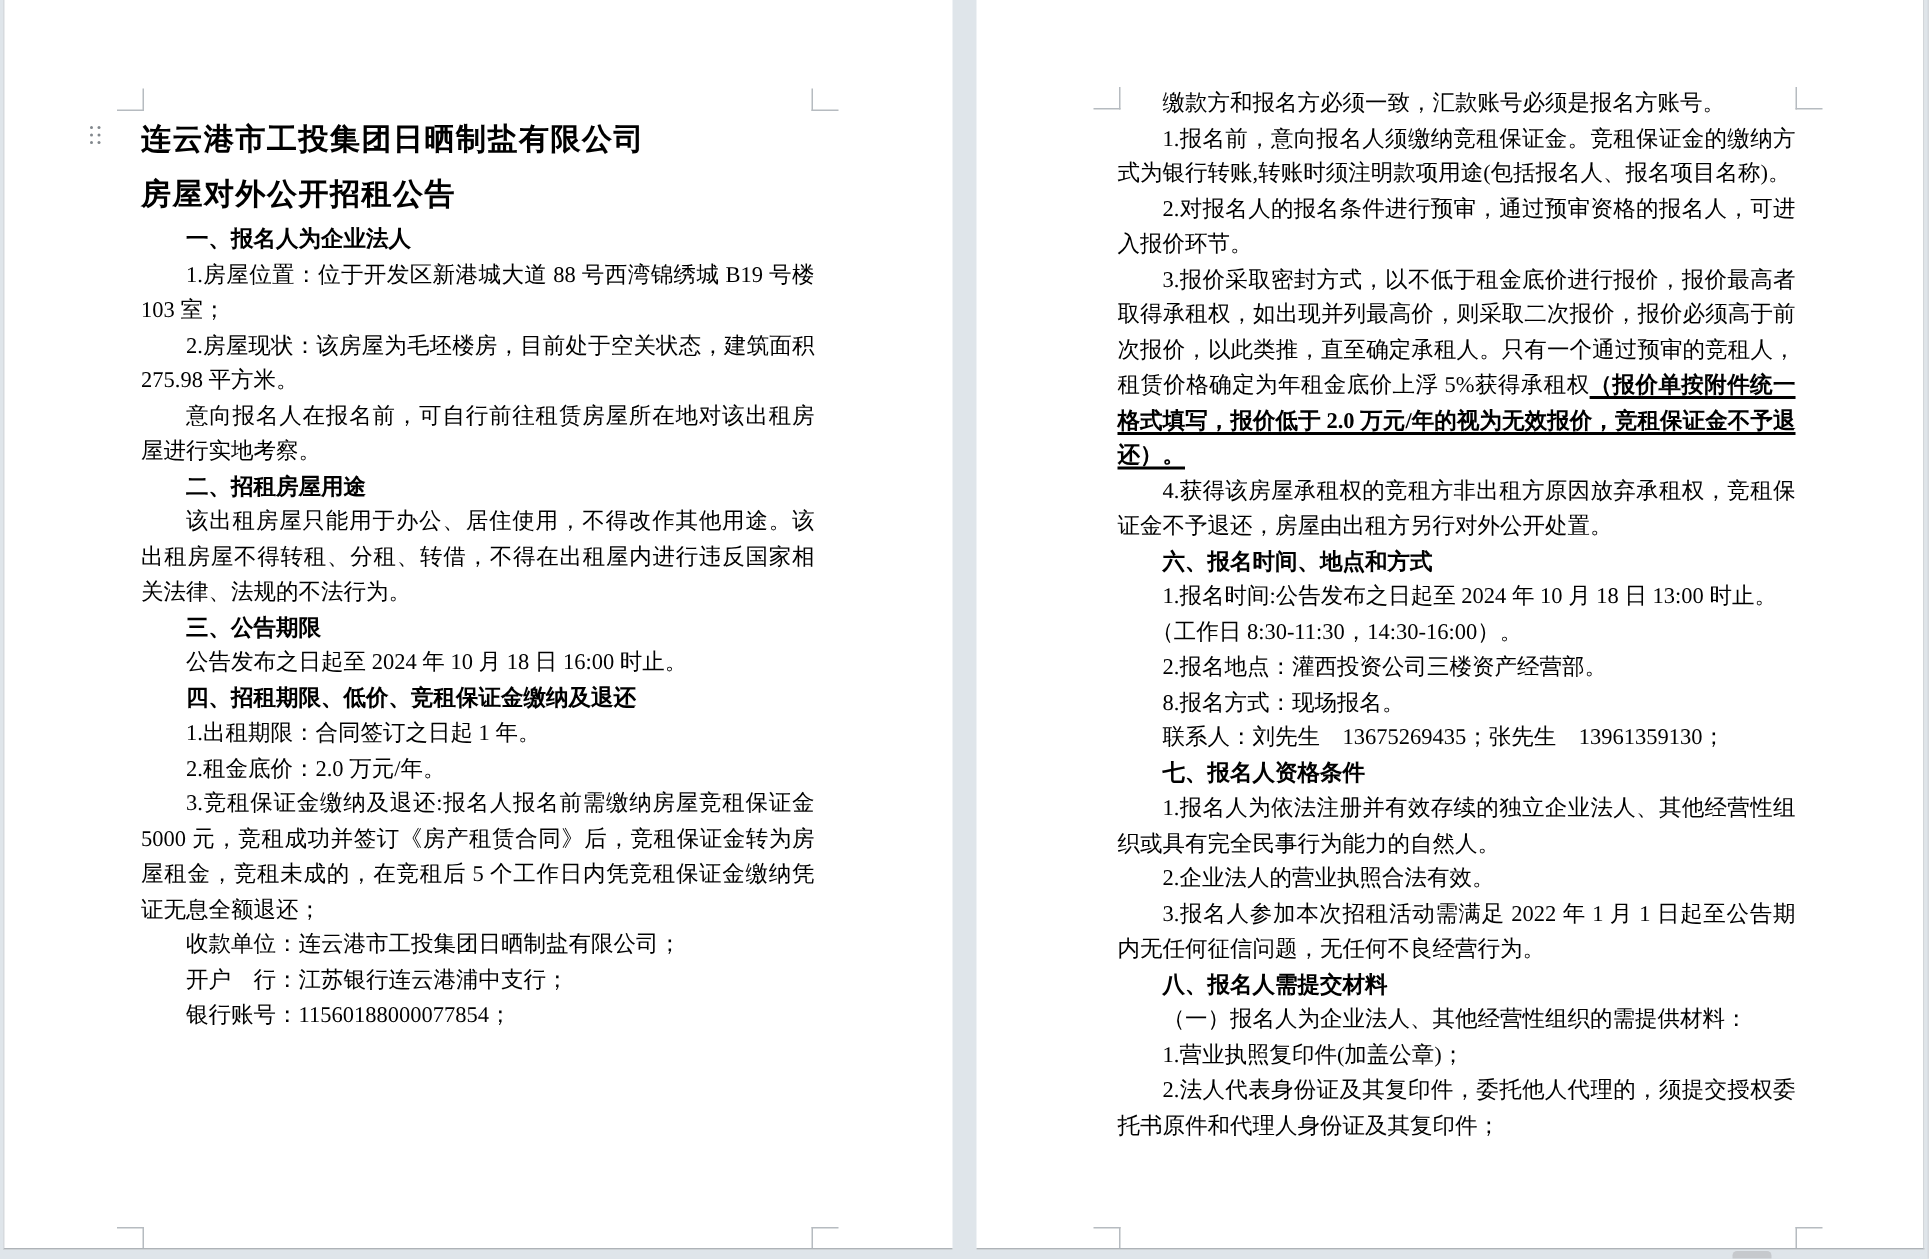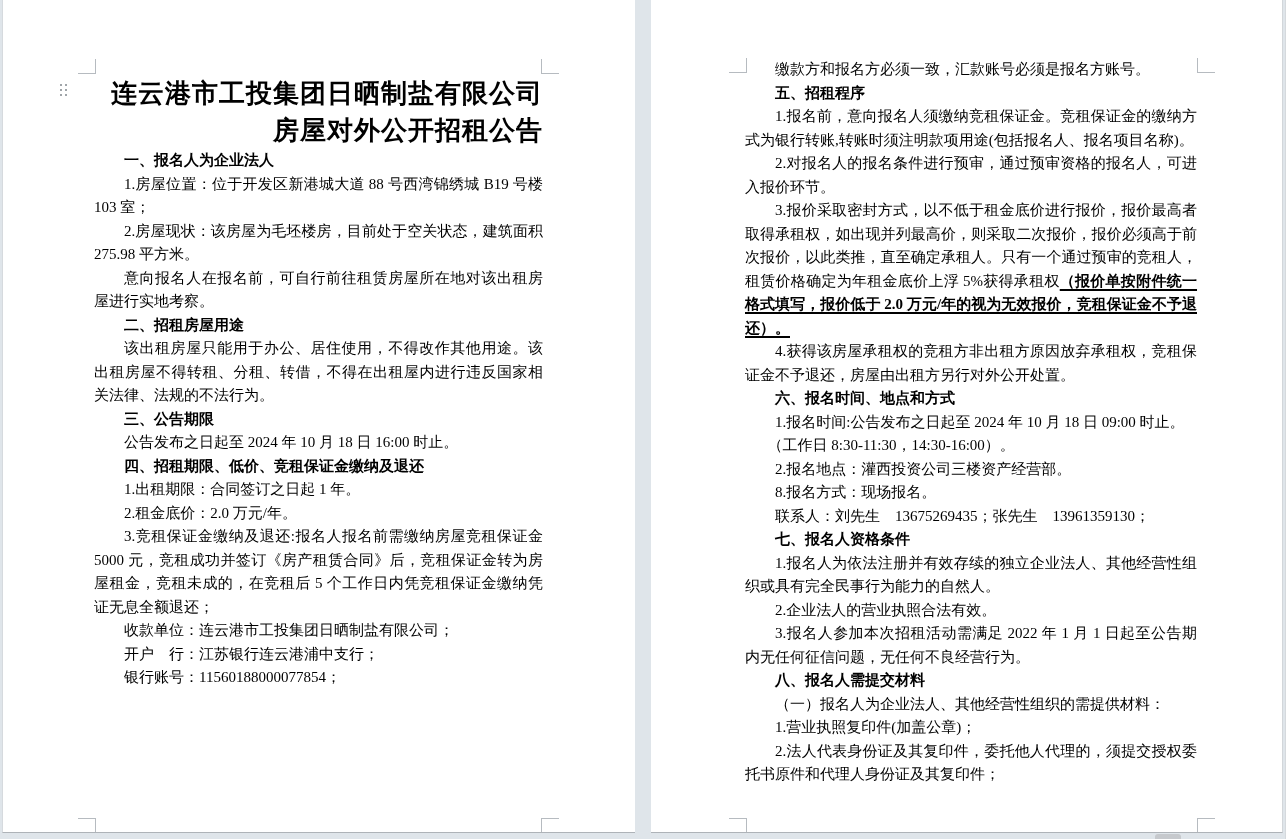--- a/index.html
+++ b/index.html
@@ -20,22 +20,22 @@
   .page-left{left:2px;width:633px;border-left:1px solid #d6dade;}
   .page-right{left:651px;width:632px;border-right:1px solid #d2d6da;}
   .content{
     position:absolute;color:var(--ink);
     font-size:15px;line-height:23.5px;text-align:justify;
   }
   .content-left{left:91px;top:75px;width:449px;}
   .content-right{left:94px;top:58px;width:452px;}
   .content p{margin:0;text-indent:2em;}
   p.title{
-    text-align:right;text-indent:0;font-weight:700;
-    font-size:26px;line-height:37px;letter-spacing:1px;font-family:Liberation Serif, serif;
+    text-align:left;text-indent:0;font-weight:700;
+    font-size:20px;line-height:37px;letter-spacing:1px;font-family:Liberation Serif, serif;
   }
   p.heading{font-weight:700;}
   p.embold{
     font-weight:700;text-decoration:underline;
     text-decoration-thickness:1.5px;text-underline-offset:3px;
   }
   p.paren{text-indent:1.5em;}
   span.bu{
     font-weight:700;text-decoration:underline;
     text-decoration-thickness:1.5px;text-underline-offset:3px;
@@ -90,27 +90,26 @@
     </div>
 </div>
 
 <div class="page page-right">
   <span class="mark tl" style="left:78px;top:58px;"></span>
   <span class="mark tr" style="left:546px;top:58px;"></span>
   <span class="mark bl" style="left:78px;top:818px;"></span>
   <span class="mark br" style="left:546px;top:818px;"></span>
   <div class="content content-right">
       <p class="body">缴款方和报名方必须一致，汇款账号必须是报名方账号。</p>
-      <p class="heading">五、招租程序</p>
       <p class="body">1.报名前，意向报名人须缴纳竞租保证金。竞租保证金的缴纳方式为银行转账,转账时须注明款项用途(包括报名人、报名项目名称)。</p>
       <p class="body">2.对报名人的报名条件进行预审，通过预审资格的报名人，可进入报价环节。</p>
       <p class="body"><span>3.报价采取密封方式，以不低于租金底价进行报价，报价最高者取得承租权，如出现并列最高价，则采取二次报价，报价必须高于前次报价，以此类推，直至确定承租人。只有一个通过预审的竞租人，租赁价格确定为年租金底价上浮 5%获得承租权</span><span class="bu">（报价单按附件统一格式填写，报价低于 2.0 万元/年的视为无效报价，竞租保证金不予退还）。</span></p>
       <p class="body">4.获得该房屋承租权的竞租方非出租方原因放弃承租权，竞租保证金不予退还，房屋由出租方另行对外公开处置。</p>
       <p class="heading">六、报名时间、地点和方式</p>
-      <p class="body">1.报名时间:公告发布之日起至 2024 年 10 月 18 日 09:00 时止。</p>
+      <p class="body">1.报名时间:公告发布之日起至 2024 年 10 月 18 日 13:00 时止。</p>
       <p class="paren">（工作日 8:30-11:30，14:30-16:00）。</p>
       <p class="body">2.报名地点：灌西投资公司三楼资产经营部。</p>
       <p class="body">8.报名方式：现场报名。</p>
       <p class="body">联系人：刘先生　13675269435；张先生　13961359130；</p>
       <p class="heading">七、报名人资格条件</p>
       <p class="body">1.报名人为依法注册并有效存续的独立企业法人、其他经营性组织或具有完全民事行为能力的自然人。</p>
       <p class="body">2.企业法人的营业执照合法有效。</p>
       <p class="body">3.报名人参加本次招租活动需满足 2022 年 1 月 1 日起至公告期内无任何征信问题，无任何不良经营行为。</p>
       <p class="heading">八、报名人需提交材料</p>
       <p class="body">（一）报名人为企业法人、其他经营性组织的需提供材料：</p>

